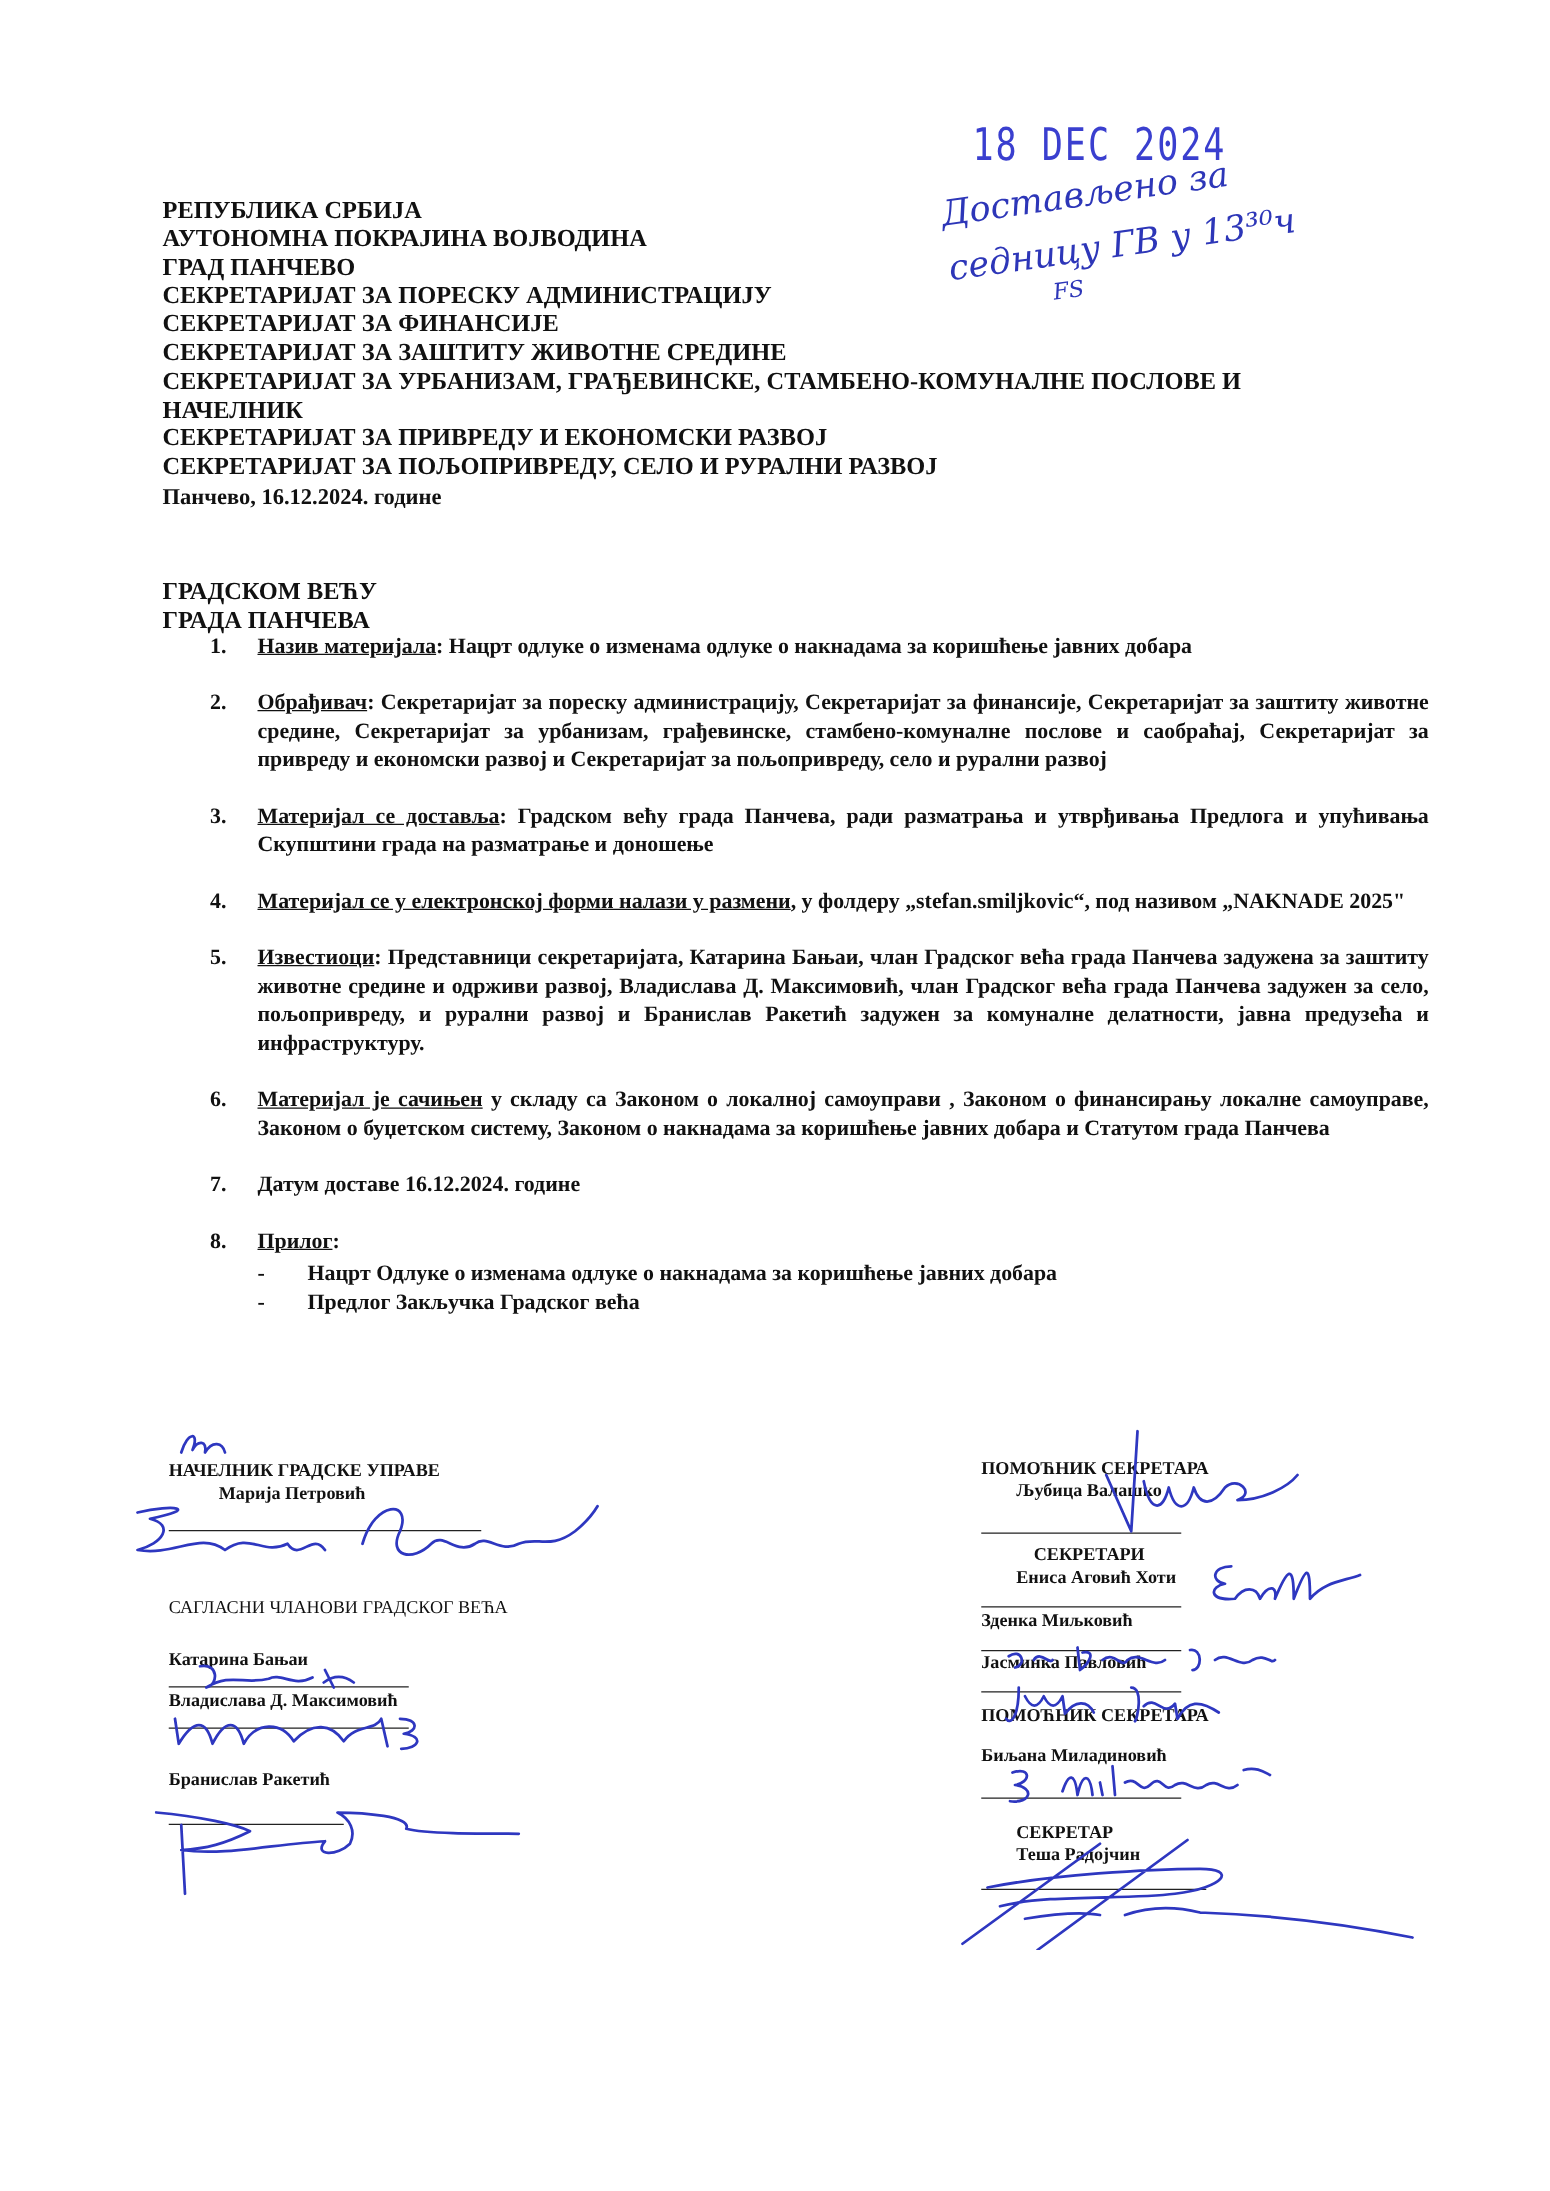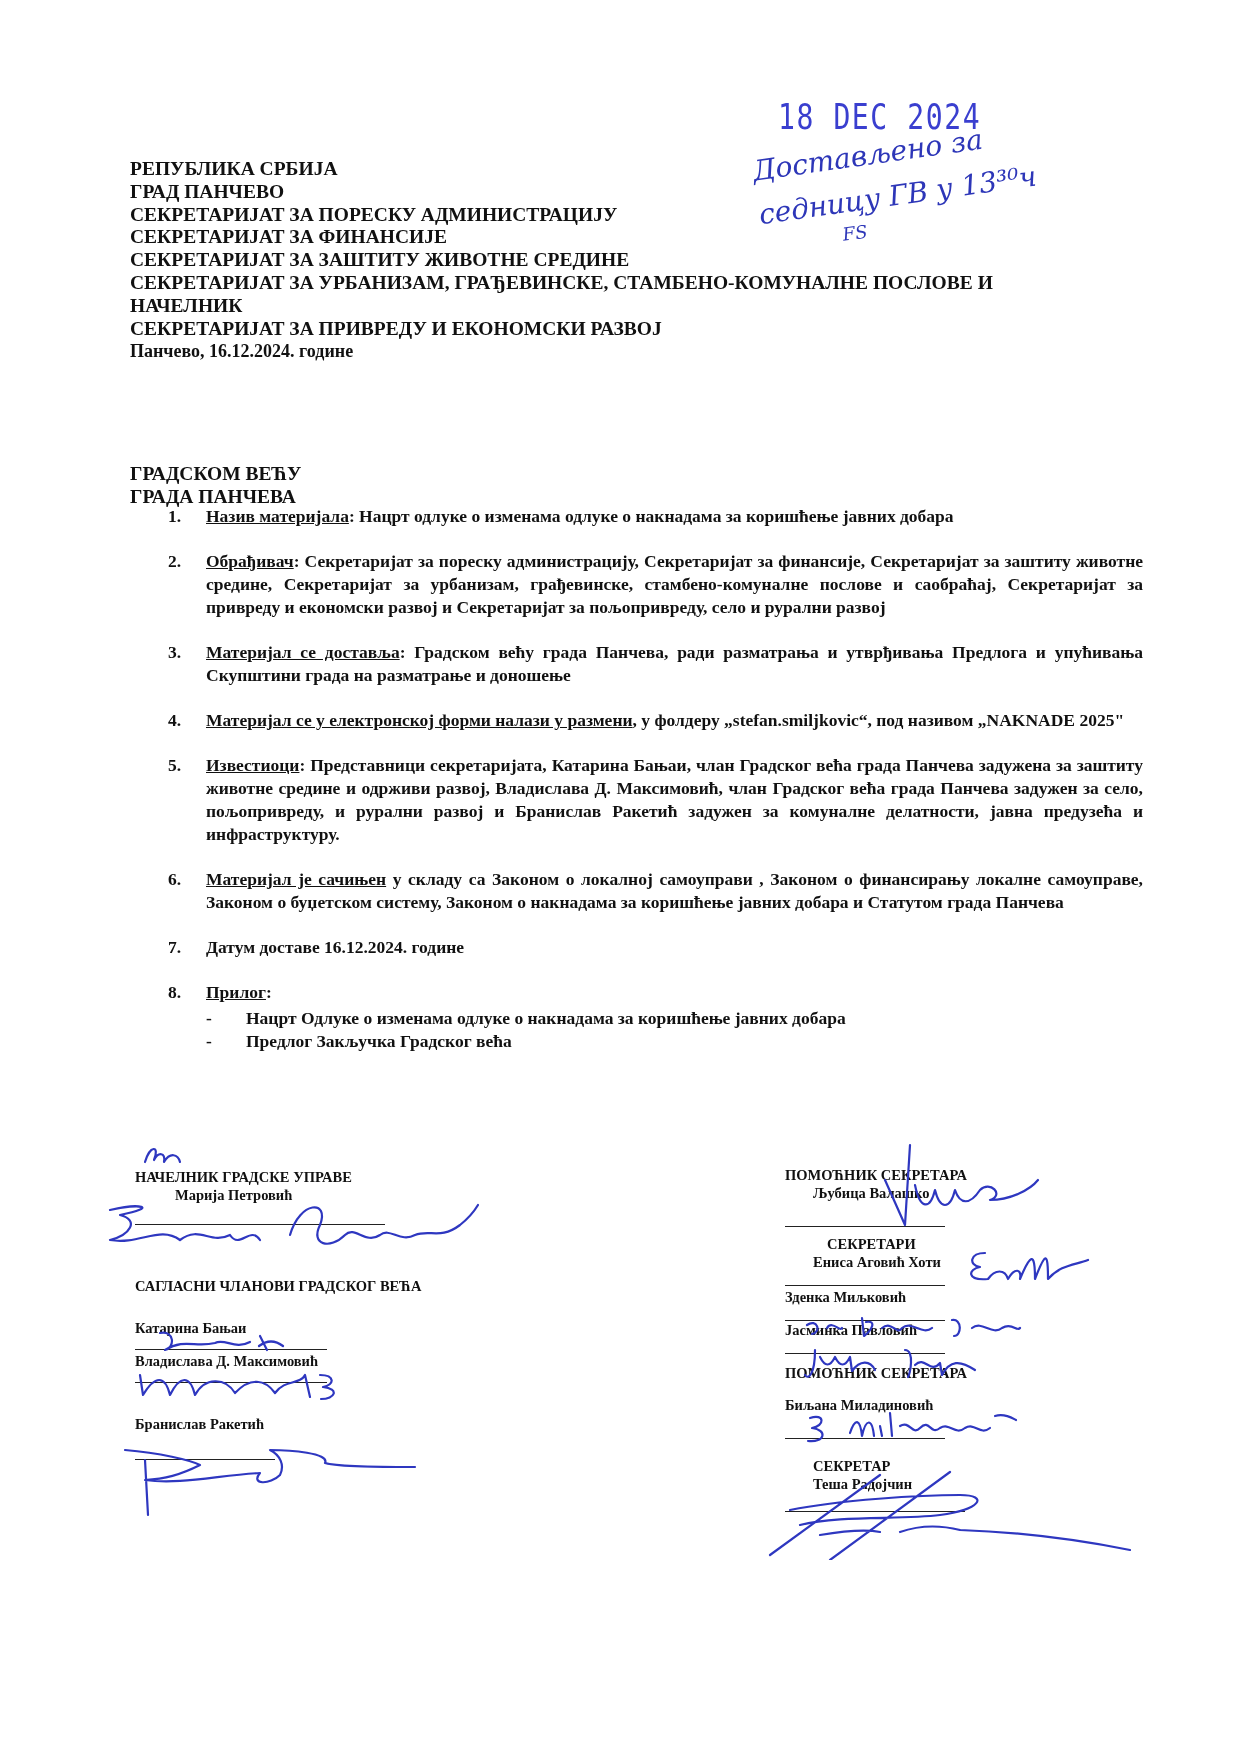--- a/index.html
+++ b/index.html
@@ -59,27 +59,29 @@
   <div class="stamp">18 DEC 2024</div>
 
   <div class="handnote">
     <div>Достављено за</div>
     <div>седницу ГВ у 13³⁰ч</div>
     <div style="font-size:18px;line-height:18px;padding-left:80px;">FS</div>
   </div>
 
   <div class="header">
     <span class="line">РЕПУБЛИКА СРБИЈА</span>
+    <span class="line">АУТОНОМНА ПОКРАЈИНА ВОЈВОДИНА</span>
     <span class="line">ГРАД ПАНЧЕВО</span>
     <span class="line">СЕКРЕТАРИЈАТ ЗА ПОРЕСКУ АДМИНИСТРАЦИЈУ</span>
     <span class="line">СЕКРЕТАРИЈАТ ЗА ФИНАНСИЈЕ</span>
     <span class="line">СЕКРЕТАРИЈАТ ЗА ЗАШТИТУ ЖИВОТНЕ СРЕДИНЕ</span>
     <span class="line">СЕКРЕТАРИЈАТ ЗА  УРБАНИЗАМ, ГРАЂЕВИНСКЕ,  СТАМБЕНО-КОМУНАЛНЕ ПОСЛОВЕ  И</span>
     <span class="line">НАЧЕЛНИК</span>
     <span class="line">СЕКРЕТАРИЈАТ ЗА ПРИВРЕДУ И ЕКОНОМСКИ РАЗВОЈ</span>
+    <span class="line">СЕКРЕТАРИЈАТ ЗА ПОЉОПРИВРЕДУ, СЕЛО И РУРАЛНИ  РАЗВОЈ</span>
     <span class="line dateline">Панчево, 16.12.2024. године</span>
   </div>
 
   <div class="addressee">
     <div>ГРАДСКОМ ВЕЋУ</div>
     <div>ГРАДА ПАНЧЕВА</div>
   </div>
 
   <div class="items">
     <div class="item">
@@ -117,21 +119,21 @@
     <ul class="attach">
       <li><span class="dash">-</span><span>Нацрт Одлуке о изменама одлуке о накнадама за коришћење  јавних добара</span></li>
       <li><span class="dash">-</span><span>Предлог Закључка Градског већа</span></li>
     </ul>
   </div>
 
   <div class="sig-left">
     <span class="sig-title">НАЧЕЛНИК ГРАДСКЕ УПРАВЕ</span>
     <span class="sig-name" style="padding-left:40px;">Марија Петровић</span>
     <span class="sig-line" style="width:250px;margin-top:20px;margin-left:0;"></span>
-    <span class="sig-title" style="margin-top:52px;font-weight:bold;">САГЛАСНИ ЧЛАНОВИ ГРАДСКОГ ВЕЋА</span>
+    <span class="sig-title" style="margin-top:52px;font-weight:normal;">САГЛАСНИ ЧЛАНОВИ ГРАДСКОГ ВЕЋА</span>
     <span class="sig-name" style="margin-top:24px;">Катарина Бањаи</span>
     <span class="sig-line" style="width:192px;margin-top:12px;"></span>
     <span class="sig-name" style="margin-top:2px;">Владислава Д. Максимовић</span>
     <span class="sig-line" style="width:192px;margin-top:12px;"></span>
     <span class="sig-name" style="margin-top:32px;">Бранислав Ракетић</span>
     <span class="sig-line" style="width:140px;margin-top:26px;"></span>
   </div>
 
   <div class="sig-right">
     <span class="sig-title">ПОМОЋНИК СЕКРЕТАРА</span>

